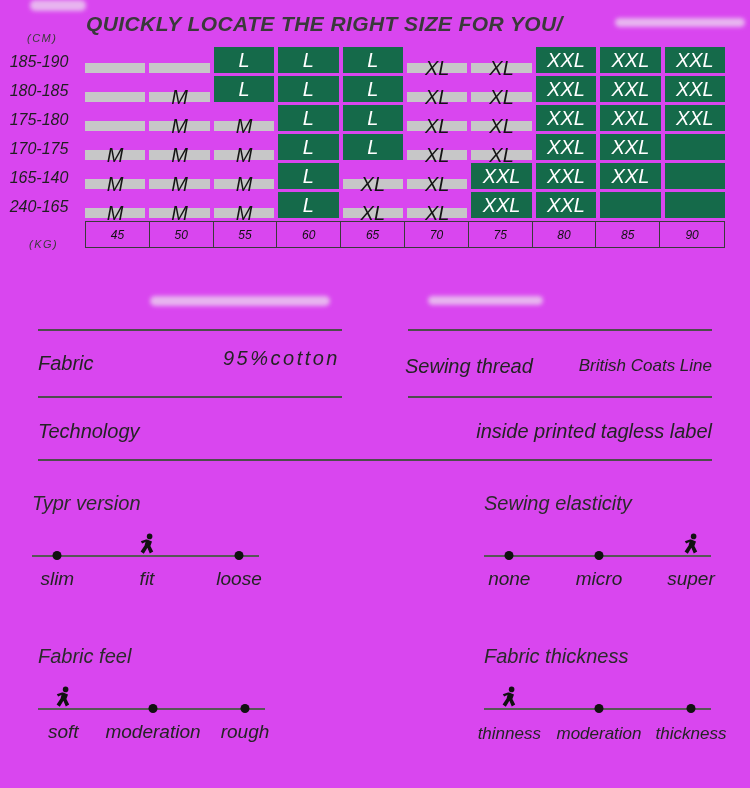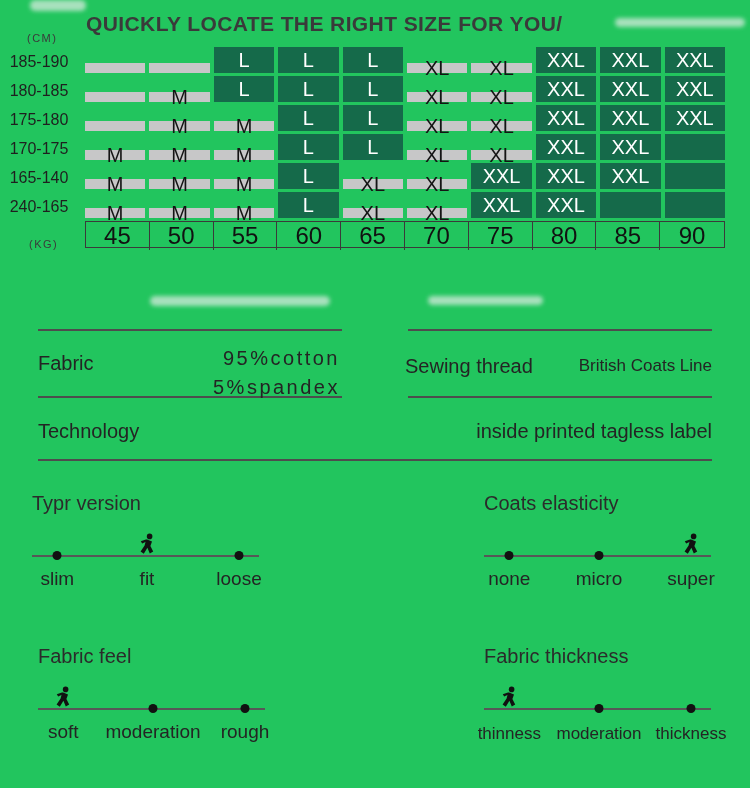--- a/index.html
+++ b/index.html
@@ -1,39 +1,39 @@
 <!DOCTYPE html>
 <html style="--green: #156a4a; --gray: #c7c7c8; --line: #4d4d4d;"><head>
 <meta charset="utf-8">
 <style>
   html,body{margin:0;padding:0;background:#fff;}
   .canvas{
-    position:relative;width:750px;height:788px;background:#22c55e;overflow:hidden;
-    font-family:"Liberation Sans","DejaVu Sans",sans-serif;color:#222;
+    position:relative;width:750px;height:788px;background:#d946ef;overflow:hidden;
+    font-family:"Liberation Sans","DejaVu Sans",sans-serif;color:#222;font-style:italic;
   }
   .smudge{position:absolute;background:#f0f0f0;border-radius:5px;opacity:.65;filter:blur(2px);}
 
   
   .unit-cm{position:absolute;left:27px;top:32px;font-size:11px;letter-spacing:1.5px;color:#3a3a3a;}
   .title{position:absolute;left:86px;top:12px;margin:0;font-size:21px;font-weight:600;
          letter-spacing:.4px;color:#3a3a3a;white-space:nowrap;}
 
   
   .row-labels{position:absolute;left:0;top:47px;width:78px;text-align:center;}
   .row-labels .rl{height:29px;line-height:29px;font-size:16px;color:#1f1f1f;}
   .size-grid{position:absolute;left:85px;top:47px;width:640px;
              display:grid;grid-template-columns:repeat(10,1fr);grid-auto-rows:26px;
              column-gap:4px;row-gap:3px;}
   .cell{display:flex;align-items:center;justify-content:center;font-size:20px;line-height:26px;}
   .cell.gray{background:var(--gray,#c7c7c8);color:#141414;margin-top:16px;}
   .cell.green{background:var(--green,#156a4a);color:#fff;}
   .weight-row{position:absolute;left:85px;top:221px;width:638px;height:25px;
               display:grid;grid-template-columns:repeat(10,1fr);
               border:1px solid #3a3a3a;}
-  .weight-row .wc{display:flex;align-items:center;justify-content:center;font-size:24px;
+  .weight-row .wc{display:flex;align-items:center;justify-content:center;font-size:12px;
                   border-right:1px solid #3a3a3a;color:#111;}
   .weight-row .wc:last-child{border-right:none;}
   .unit-kg{position:absolute;left:29px;top:238px;font-size:11px;letter-spacing:1.5px;color:#3a3a3a;}
 
   
   .rule{position:absolute;height:2px;background:var(--line,#4d4d4d);}
   .spec-label{position:absolute;font-size:20px;color:#242424;white-space:nowrap;}
   .fabric-value{position:absolute;left:120px;top:344px;width:220px;text-align:right;
                 font-size:20px;letter-spacing:2.5px;line-height:29px;color:#242424;}
   .sewing-value{position:absolute;left:500px;top:356px;width:212px;text-align:right;
@@ -152,21 +152,20 @@
 
   <div class="rule" style="left:38px;top:329px;width:304px"></div>
   <div class="rule" style="left:408px;top:329px;width:304px"></div>
   <div class="rule" style="left:38px;top:396px;width:304px"></div>
   <div class="rule" style="left:408px;top:396px;width:304px"></div>
   <div class="rule" style="left:38px;top:459px;width:674px"></div>
 
   <div class="spec-label" style="left:38px;top:352px">Fabric</div>
   <div class="fabric-value">
     <div>95%cotton</div>
-    <div>5%spandex</div>
   </div>
   <div class="spec-label" style="left:405px;top:355px">Sewing thread</div>
   <div class="sewing-value">British Coats Line</div>
   <div class="spec-label" style="left:38px;top:420px">Technology</div>
   <div class="tech-value">inside printed tagless label</div>
 
   <div class="scale" style="left:32px;top:492px">
       <div class="scale-title">Typr version</div>
       <div class="scale-line"></div>
       <div class="dot" style="left: 11%;"></div>
@@ -176,21 +175,21 @@
           <circle cx="11.6" cy="3.4" r="2.8" fill="#111"></circle>
           <path fill="#111" d="M9.2 6.6 L14 8.4 L12.4 13 L15.2 18.6 L11.8 20.4 L9.4 14.8 L5.8 20.8 L2.6 18.6 L6.6 12.6 L7.6 8.4 Z"></path>
           <path fill="#111" d="M9.6 8.0 L4.2 10.4 L2.8 8.2 L8.6 6.2 Z"></path>
         </svg>
       </div>
       <div class="scale-lab" style="left: 50%;">fit</div>
       <div class="dot" style="left: 90%;"></div>
       <div class="scale-lab" style="left: 90%;">loose</div>
     </div>
   <div class="scale" style="left:484px;top:492px">
-      <div class="scale-title">Coats elasticity</div>
+      <div class="scale-title">Sewing elasticity</div>
       <div class="scale-line"></div>
       <div class="dot" style="left: 11%;"></div>
       <div class="scale-lab" style="left: 11%;">none</div>
       <div class="dot" style="left: 50%;"></div>
       <div class="scale-lab" style="left: 50%;">micro</div>
       <div class="runner" style="left: 90%;">
         <svg width="18" height="23" viewBox="0 0 18 23" xmlns="http://www.w3.org/2000/svg">
           <circle cx="11.6" cy="3.4" r="2.8" fill="#111"></circle>
           <path fill="#111" d="M9.2 6.6 L14 8.4 L12.4 13 L15.2 18.6 L11.8 20.4 L9.4 14.8 L5.8 20.8 L2.6 18.6 L6.6 12.6 L7.6 8.4 Z"></path>
           <path fill="#111" d="M9.6 8.0 L4.2 10.4 L2.8 8.2 L8.6 6.2 Z"></path>

